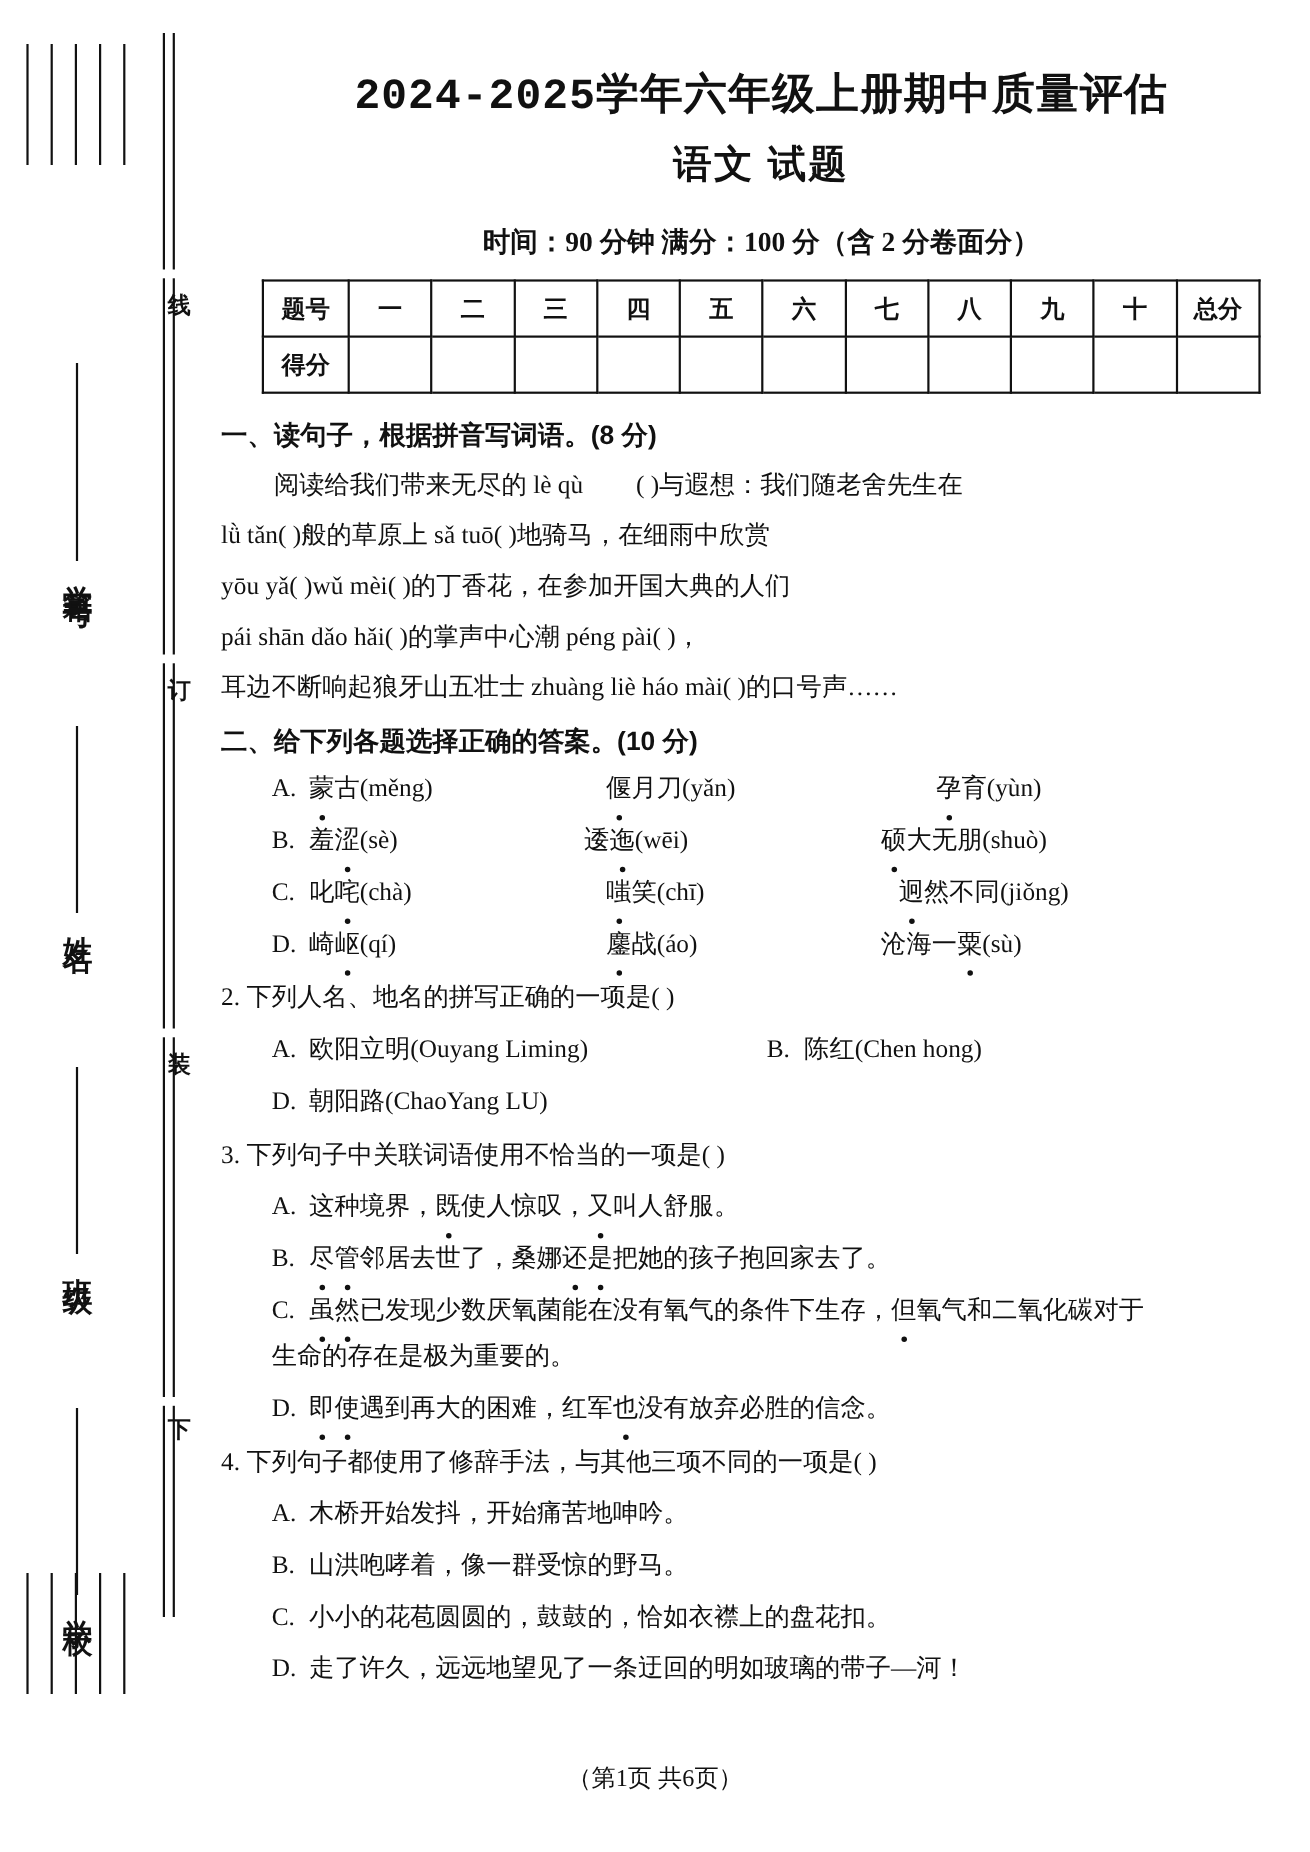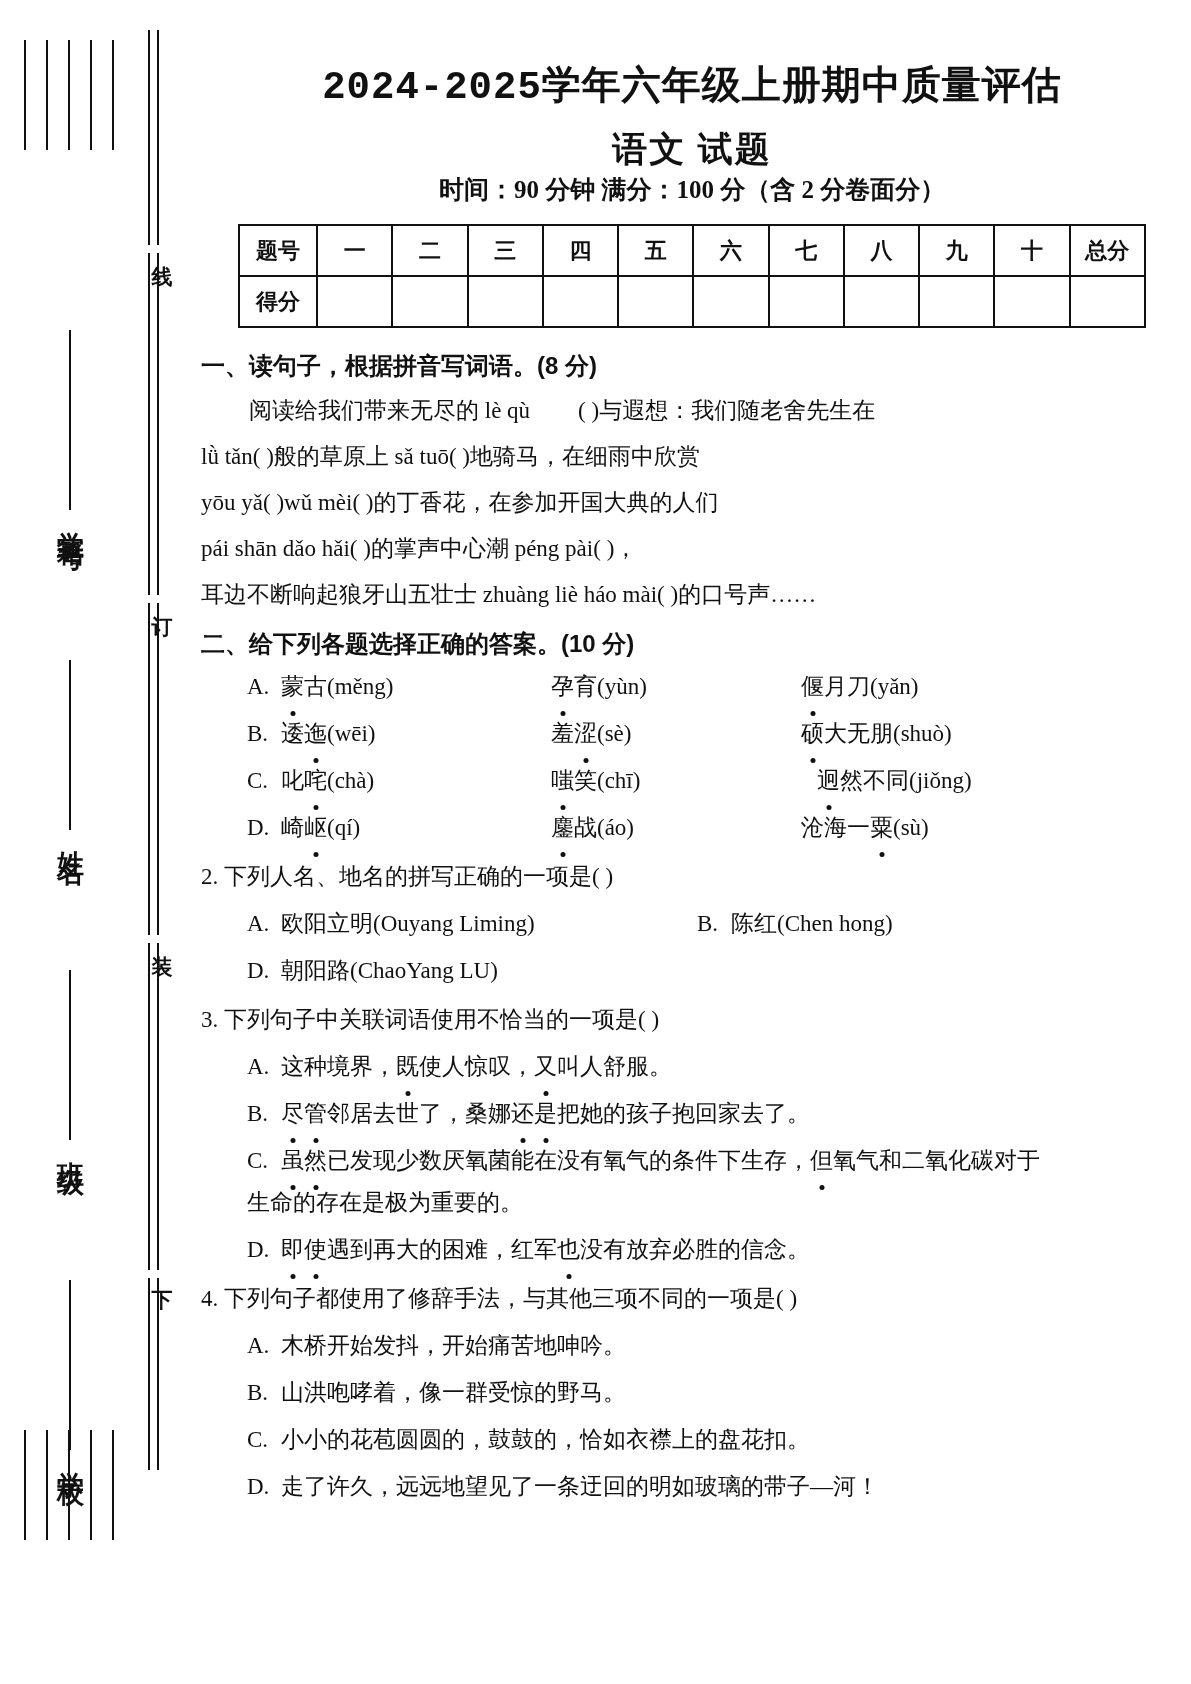--- a/index.html
+++ b/index.html
@@ -63,21 +63,21 @@
     font-weight:bold;
     font-size:35px;
     letter-spacing:2px;
     margin-top:14px;
   }
   .subtitle{
     text-align:center;
     font-family:"Liberation Serif","DejaVu Serif",serif;
     font-weight:bold;
     font-size:25px;
-    margin-top:0;
+    margin-top:30px;
   }
 
   
   table.score{
     border-collapse:collapse;
     margin:18px auto 0 auto;
     width:908px;
     table-layout:fixed;
   }
   table.score td{
@@ -256,27 +256,27 @@
           <div class="para"><span class="py">pái shān dǎo hǎi</span><span class="blank">(                  )</span><span>的掌声中心潮 </span><span class="py">péng pài</span><span class="blank">(               )</span><span>，</span></div>
           <div class="para"><span>耳边不断响起狼牙山五壮士 </span><span class="py">zhuàng liè háo mài</span><span class="blank">(             )</span><span>的口号声……</span></div>
         </div>
 
       <div class="sec-head">二、给下列各题选择正确的答案。(10 分)</div>
       <div id="section2-questions">
           <div class="opts">
             <div class="optrow">
               <span class="opt-letter">A.</span>
               <span class="cell" style="width: 270px;"><span class="dot">蒙</span><span>古(měng)</span></span>
+              <span class="cell" style="width: 300px;"><span class="dot">偃</span><span>月刀(yǎn)</span></span>
               <span class="cell" style="width: 250px;"><span class="dot">孕</span><span>育(yùn)</span></span>
-              <span class="cell" style="width: 300px;"><span class="dot">偃</span><span>月刀(yǎn)</span></span>
             </div>
             <div class="optrow">
               <span class="opt-letter">B.</span>
+              <span class="cell" style="width: 250px;"><span>羞</span><span class="dot">涩</span><span>(sè)</span></span>
               <span class="cell" style="width: 270px;"><span>逶</span><span class="dot">迤</span><span>(wēi)</span></span>
-              <span class="cell" style="width: 250px;"><span>羞</span><span class="dot">涩</span><span>(sè)</span></span>
               <span class="cell" style="width: 300px;"><span class="dot">硕</span><span>大无朋(shuò)</span></span>
             </div>
             <div class="optrow">
               <span class="opt-letter">C.</span>
               <span class="cell" style="width: 270px;"><span>叱</span><span class="dot">咤</span><span>(chà)</span></span>
               <span class="cell" style="width: 250px;"><span class="dot">嗤</span><span>笑(chī)</span></span>
               <span class="cell" style="width: 300px; margin-left: 16px;"><span class="dot">迥</span><span>然不同(jiǒng)</span></span>
             </div>
             <div class="optrow">
               <span class="opt-letter">D.</span>
@@ -304,13 +304,14 @@
           <div class="qline"><span>4. </span><span>下列句子都使用了修辞手法，与其他三项不同的一项是(        )</span></div>
           <div class="optline"><span class="opt-letter">A.</span><span>木桥开始发抖，开始痛苦地呻吟。</span></div>
           <div class="optline"><span class="opt-letter">B.</span><span>山洪咆哮着，像一群受惊的野马。</span></div>
           <div class="optline"><span class="opt-letter">C.</span><span>小小的花苞圆圆的，鼓鼓的，恰如衣襟上的盘花扣。</span></div>
           <div class="optline"><span class="opt-letter">D.</span><span>走了许久，远远地望见了一条迂回的明如玻璃的带子—河！</span></div>
         </div>
 
     </div>
   </div>
 
+  <div class="footer">（第1页  共6页）</div>
 </div>
 
 </body></html>

